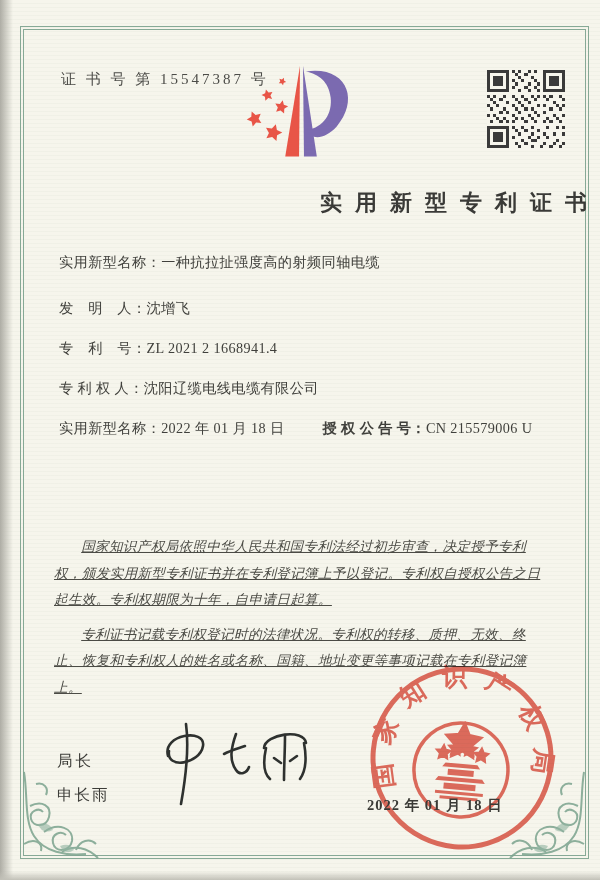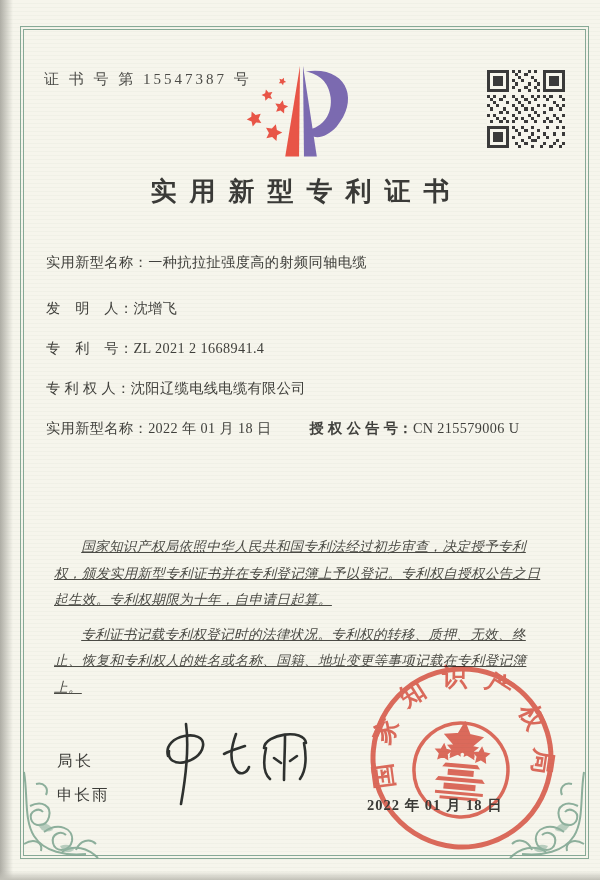--- a/index.html
+++ b/index.html
@@ -13,29 +13,29 @@
   }
   .edge-left{position:absolute;left:0;top:0;width:13px;height:100%;
     background:linear-gradient(90deg,#aeada5,rgba(174,173,165,0));}
   .edge-bottom{position:absolute;left:0;bottom:0;width:100%;height:9px;
     background:linear-gradient(0deg,#c2c1b8,rgba(194,193,184,0));}
   .frame{position:absolute;left:20px;top:26px;right:11px;bottom:21px;
     border:4px double #86a996;}
   .corner{position:absolute;width:96px;height:96px;}
   .corner.bl{left:16px;bottom:16px;}
   .corner.br{right:8px;bottom:16px;transform:scaleX(-1);}
-  .cert-no{position:absolute;left:44px;top:70px;font-size:15px;
+  .cert-no{position:absolute;left:61px;top:70px;font-size:15px;
     letter-spacing:3px;color:#4c4c48;text-align:right;}
   .logo{position:absolute;left:228px;top:56px;}
   .qr{position:absolute;left:487px;top:70px;width:78px;height:78px;}
-  .title{position:absolute;left:0;top:174px;width:100%;text-align:center;
-    font-size:26px;font-weight:600;letter-spacing:13px;text-indent:13px;color:#3a3a37;}
+  .title{position:absolute;left:0;top:188px;width:100%;text-align:right;
+    font-size:22px;font-weight:600;letter-spacing:13px;text-indent:13px;color:#3a3a37;}
   .fields{position:absolute;left:46px;top:252px;width:512px;font-size:14.2px;
     color:#40403c;letter-spacing:.4px;}
-  .frow{line-height:20px;margin-bottom:20px;white-space:nowrap;}
+  .frow{line-height:20px;margin-bottom:20px;white-space:nowrap;margin-left:13px;}
   .frow.first{margin-bottom:26px;}
   .frow.last{margin-bottom:0;}
   .fpair2{margin-left:38px;font-weight:bold;}
   .body-text{position:absolute;left:46px;top:526px;width:514px;font-size:13.6px;
     line-height:26.5px;color:#4b4b45;font-style:italic;}
   .body-text p{margin:8px;text-indent:2em;letter-spacing:.3px;text-decoration:underline;}
   .officer{position:absolute;left:57px;top:751px;font-size:15.5px;
     letter-spacing:3px;color:#3c3c38;}
   .officer .name{margin-top:13px;letter-spacing:2px;}
   .sign{position:absolute;left:152px;top:716px;}

